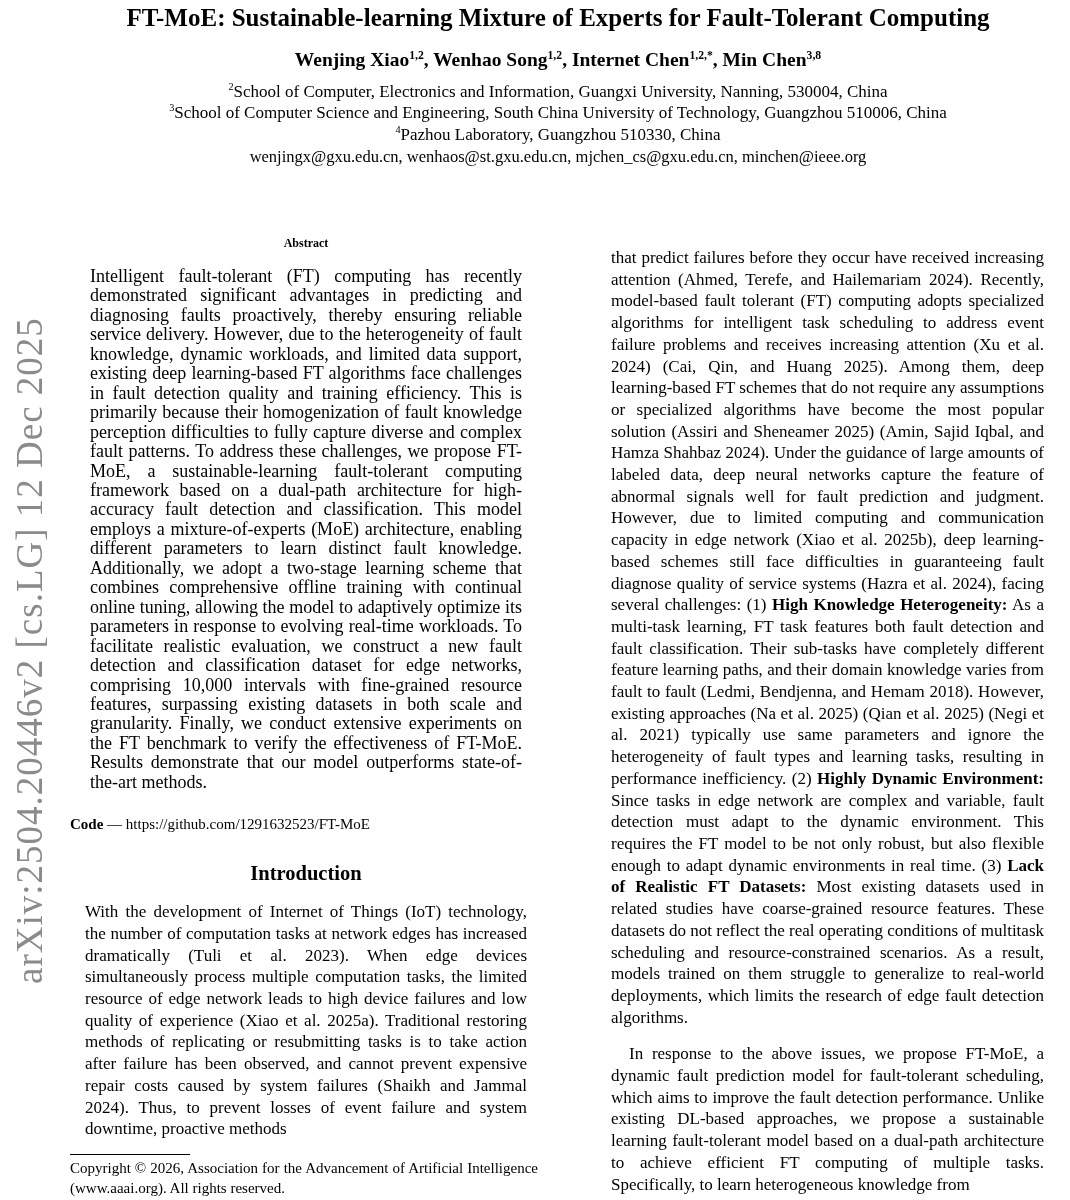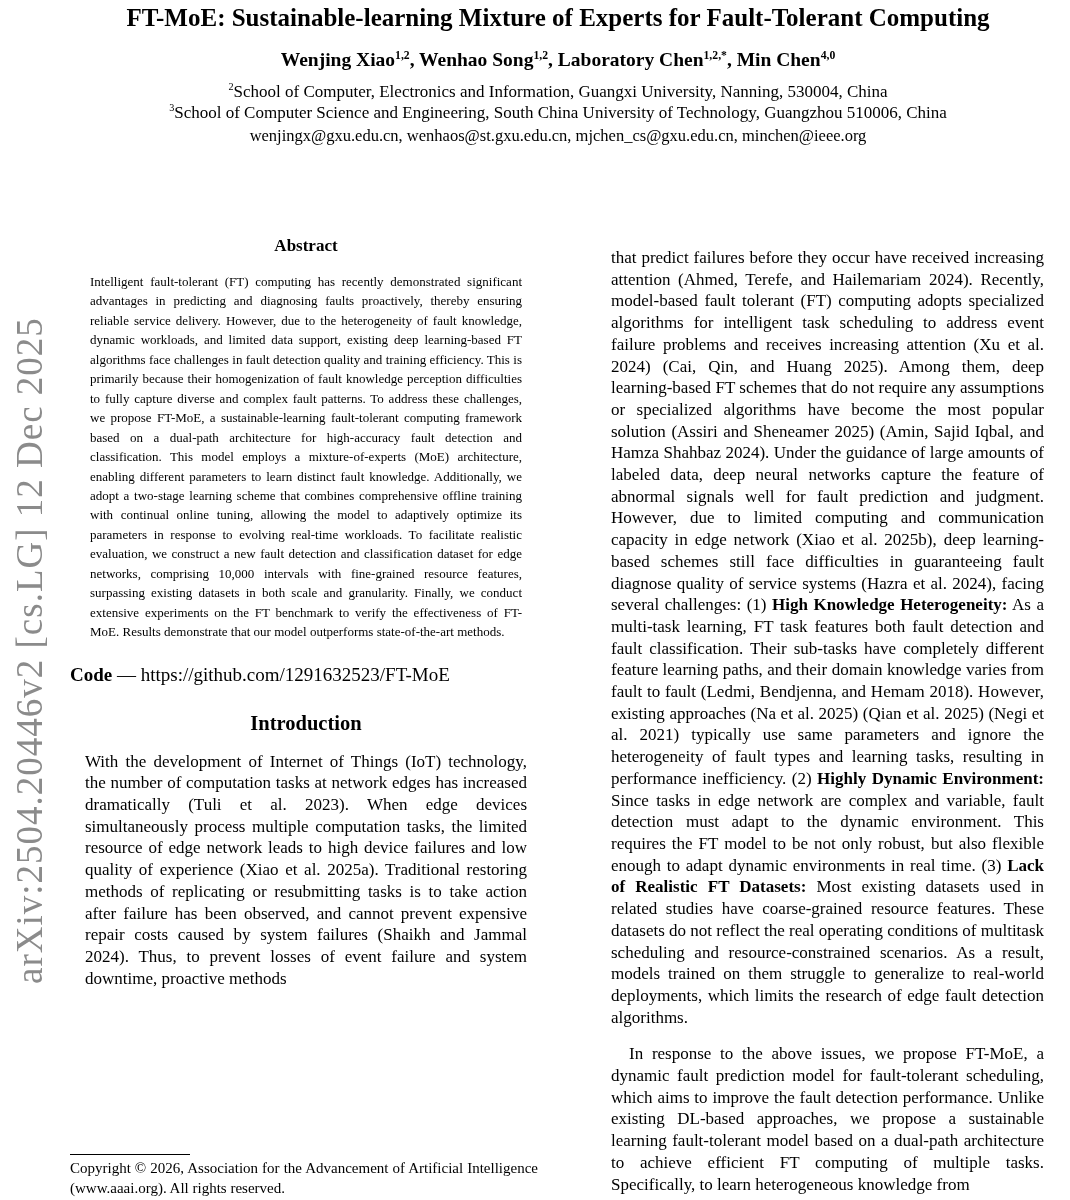--- a/index.html
+++ b/index.html
@@ -32,49 +32,50 @@
   .emails { margin-top: 2px; font-size: 16.5px; line-height: 20px; text-align: center; }
   sup { font-size: 60%; vertical-align: super; line-height: 0; }
   
   .columns {
     position: absolute;
     top: 232px; left: 70px; right: 8px; bottom: 0;
     display: flex; gap: 54px;
   }
   .col-left { width: 472px; flex: none; position: relative; }
   .col-right { width: 463px; flex: none; }
-  .abstract-heading { margin-top: 4px; text-align: center; font-size: 17px; font-weight: bold; }
+  .abstract-heading { margin-top: 4px; text-align: center; font-size: 12px; font-weight: bold; }
   .abstract-body {
     margin: 16px 20px 0 20px;
-    font-size: 13px; line-height: 19.45px;
+    font-size: 18px; line-height: 19.45px;
     text-align: justify;
   }
-  .code-line { margin: 22px 0 0 0; font-size: 19px; line-height: 21px; white-space: pre-wrap; }
+  .code-line { margin: 22px 0 0 0; font-size: 15px; line-height: 21px; white-space: pre-wrap; }
   .code-line .b { font-weight: bold; }
   .section-heading { margin: 26px 0 12px 0; text-align: center; font-size: 20.5px; line-height: 25px; font-weight: bold; font-family: Liberation Serif, serif; }
   .body-par { margin: 15px; font-size: 17px; line-height: 21.7px; text-align: justify; }
   .body-par .b { font-weight: bold; }
   .indent { text-indent: 18px; margin-top: 2px; }
   .footnote { position: absolute; left: 0; right: 4px; bottom: 2px; }
   .footnote-rule { width: 120px; border-top: 1.5px solid #000; margin-bottom: 4px; }
   .footnote-text { margin: 0; font-size: 15px; line-height: 19.5px; text-align: justify; }
 </style>
 </head>
 <body>
 
 <div class="page">
 
   <div class="watermark">arXiv:2504.20446v2  [cs.LG]  12 Dec 2025</div>
 
   <div class="header">
     <h1 class="title">FT-MoE: Sustainable-learning Mixture of Experts for Fault-Tolerant Computing</h1>
-    <div class="authors"><span>Wenjing Xiao</span><sup>1,2</sup>, <span>Wenhao Song</span><sup>1,2</sup>, <span>Laboratory Chen</span><sup>1,2,*</sup>, <span>Min Chen</span><sup>4,0</sup></div>
+    <div class="authors"><span>Wenjing Xiao</span><sup>1,2</sup>, <span>Wenhao Song</span><sup>1,2</sup>, <span>Internet Chen</span><sup>1,2,*</sup>, <span>Min Chen</span><sup>3,8</sup></div>
     <div class="affils">
         <div><sup>2</sup>School of Computer, Electronics and Information, Guangxi University, Nanning, 530004, China</div>
         <div><sup>3</sup>School of Computer Science and Engineering, South China University of Technology, Guangzhou 510006, China</div>
+        <div><sup>4</sup>Pazhou Laboratory, Guangzhou 510330, China</div>
       </div>
     <div class="emails">wenjingx@gxu.edu.cn, wenhaos@st.gxu.edu.cn, mjchen_cs@gxu.edu.cn, minchen@ieee.org</div>
   </div>
 
   <div class="columns">
 
     <div class="col-left">
       <div class="abstract-heading">Abstract</div>
       <p class="abstract-body">Intelligent fault-tolerant (FT) computing has recently demonstrated significant advantages in predicting and diagnosing faults proactively, thereby ensuring reliable service delivery. However, due to the heterogeneity of fault knowledge, dynamic workloads, and limited data support, existing deep learning-based FT algorithms face challenges in fault detection quality and training efficiency. This is primarily because their homogenization of fault knowledge perception difficulties to fully capture diverse and complex fault patterns. To address these challenges, we propose FT-MoE, a sustainable-learning fault-tolerant computing framework based on a dual-path architecture for high-accuracy fault detection and classification. This model employs a mixture-of-experts (MoE) architecture, enabling different parameters to learn distinct fault knowledge. Additionally, we adopt a two-stage learning scheme that combines comprehensive offline training with continual online tuning, allowing the model to adaptively optimize its parameters in response to evolving real-time workloads. To facilitate realistic evaluation, we construct a new fault detection and classification dataset for edge networks, comprising 10,000 intervals with fine-grained resource features, surpassing existing datasets in both scale and granularity. Finally, we conduct extensive experiments on the FT benchmark to verify the effectiveness of FT-MoE. Results demonstrate that our model outperforms state-of-the-art methods.</p>
       <p class="code-line"><span class="b">Code</span><span> — </span><span>https://github.com/1291632523/FT-MoE</span></p>

